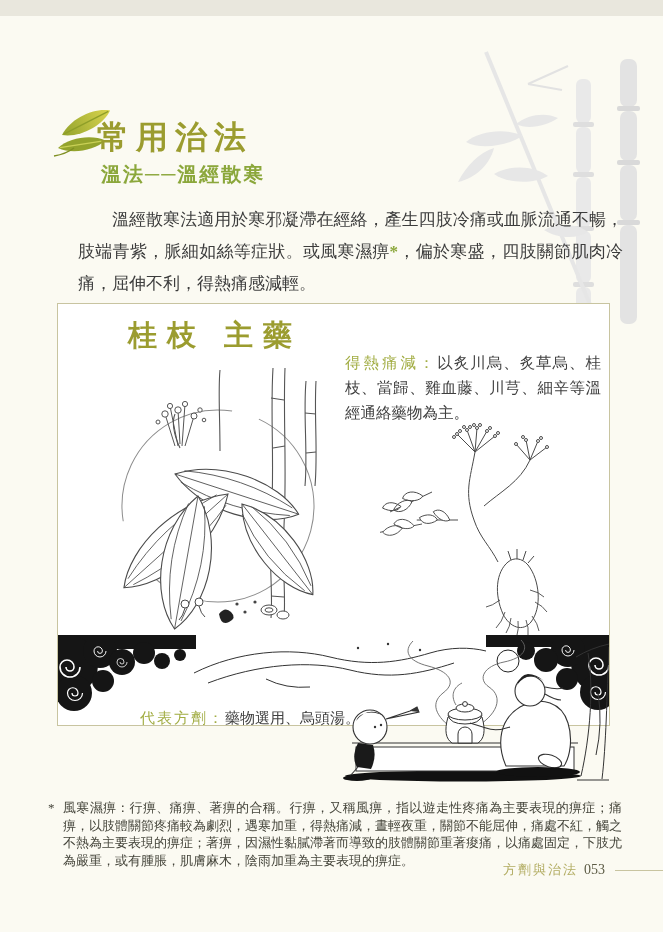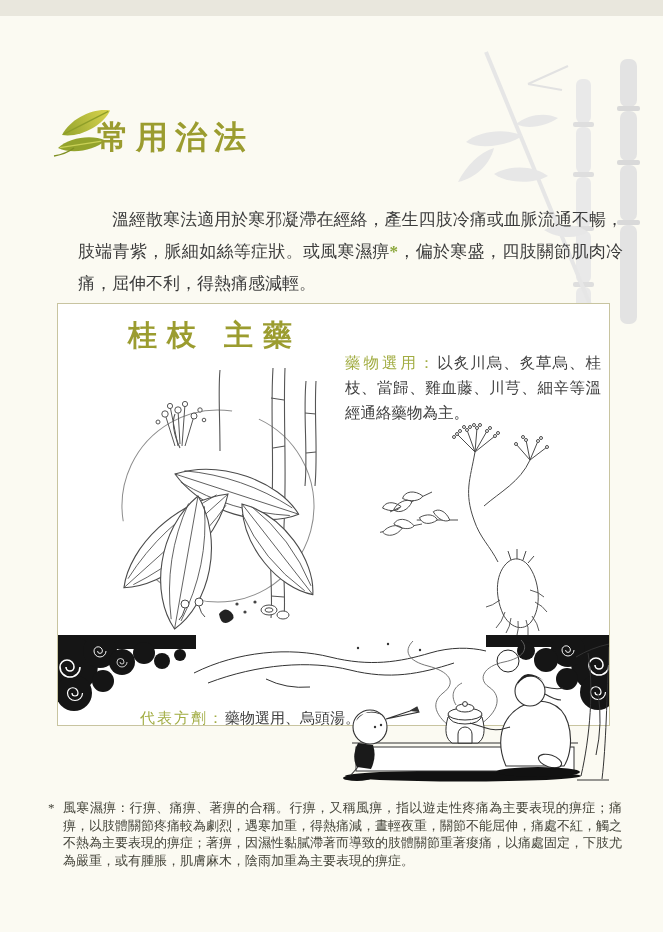--- a/index.html
+++ b/index.html
@@ -124,20 +124,21 @@
       <path d="M2,0 L52,0" stroke="#8e9e28" stroke-width="1.2" fill="none"></path>
     </g>
     <g transform="translate(8,40) rotate(-9)">
       <path d="M0,0 C13,-9 36,-8 48,0 C36,8 13,9 0,0 Z" fill="#93a32c"></path>
       <path d="M2,0 L46,0" stroke="#c9d056" stroke-width="1.2" fill="none"></path>
     </g>
     <path d="M4,48 q 12,-2 20,-8" stroke="#7f8f22" stroke-width="1.5" fill="none"></path>
   </svg>
 
   <h1 class="page-title">常用治法</h1>
+  <h2 class="subtitle">溫法──溫經散寒</h2>
 
   <p class="intro"><span>溫經散寒法適用於寒邪凝滯在經絡，產生四肢冷痛或血脈流通不暢，肢端青紫，脈細如絲等症狀。或風寒濕痹</span><span class="asterisk">*</span><span>，偏於寒盛，四肢關節肌肉冷痛，屈伸不利，得熱痛感減輕。</span></p>
 
   <div class="card">
 
     <div class="card-title">
       <span>桂枝</span><span class="role">主藥</span>
     </div>
 
     <svg class="cinnamon" viewBox="0 0 290 280" aria-hidden="true">
@@ -194,21 +195,21 @@
         <path d="M34,18 q6,-8 12,-2 q6,6 -2,10 q-8,4 -10,-8 z" fill="#222" stroke="none"></path>
         <circle cx="52" cy="8" r="1.6" fill="#444" stroke="none"></circle>
         <circle cx="60" cy="16" r="1.6" fill="#444" stroke="none"></circle>
         <circle cx="70" cy="6" r="1.6" fill="#444" stroke="none"></circle>
         <ellipse cx="84" cy="14" rx="8" ry="5"></ellipse>
           <ellipse cx="84" cy="14" rx="4" ry="2.2"></ellipse>
         <ellipse cx="98" cy="19" rx="6" ry="4"></ellipse>
       </g>
     </svg>
 
-    <p class="selection"><span class="label-green">藥物選用：</span><span>以炙川烏、炙草烏、桂枝、當歸、雞血藤、川芎、細辛等溫經通絡藥物為主。</span></p>
+    <p class="selection"><span class="label-green">得熱痛減：</span><span>以炙川烏、炙草烏、桂枝、當歸、雞血藤、川芎、細辛等溫經通絡藥物為主。</span></p>
 
     <svg class="plant" viewBox="0 0 205 216" aria-hidden="true">
       <g stroke="#4a4a4a" fill="none" stroke-width="1">
         <g transform="translate(95,20)">
           <path d="M0,12 L-18,-6 M0,12 L-8,-10 M0,12 L2,-12 M0,12 L12,-9 M0,12 L20,-4"></path>
           <g fill="#fff">
             <circle cx="-18" cy="-6" r="1.5"></circle>
               <circle cx="-21" cy="-3" r="1.5"></circle>
               <circle cx="-15" cy="-9" r="1.5"></circle>
             <circle cx="-8" cy="-10" r="1.5"></circle>
@@ -364,14 +365,19 @@
         <path d="M540,58 q5,30 -2,62"></path>
         <path d="M519,145 h32"></path>
       </g>
     </svg>
 
     <p class="formula"><span class="label-green">代表方劑：</span><span>藥物選用、烏頭湯。</span></p>
   </div>
 
   <p class="footnote"><span class="marker">*</span><span>風寒濕痹：行痹、痛痹、著痹的合稱。行痹，又稱風痹，指以遊走性疼痛為主要表現的痹症；痛痹，以肢體關節疼痛較為劇烈，遇寒加重，得熱痛減，晝輕夜重，關節不能屈伸，痛處不紅，觸之不熱為主要表現的痹症；著痹，因濕性黏膩滯著而導致的肢體關節重著痠痛，以痛處固定，下肢尤為嚴重，或有腫脹，肌膚麻木，陰雨加重為主要表現的痹症。</span></p>
 
+  <div class="footer">
+    <span class="section-label">方劑與治法</span>
+    <span class="page-number">053</span>
+    <span class="rule"></span>
+  </div>
 
 </div>
 
 </body></html>

